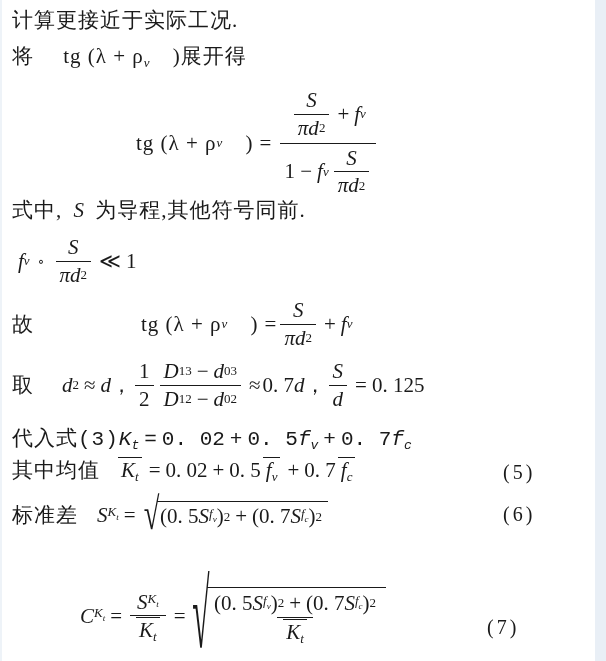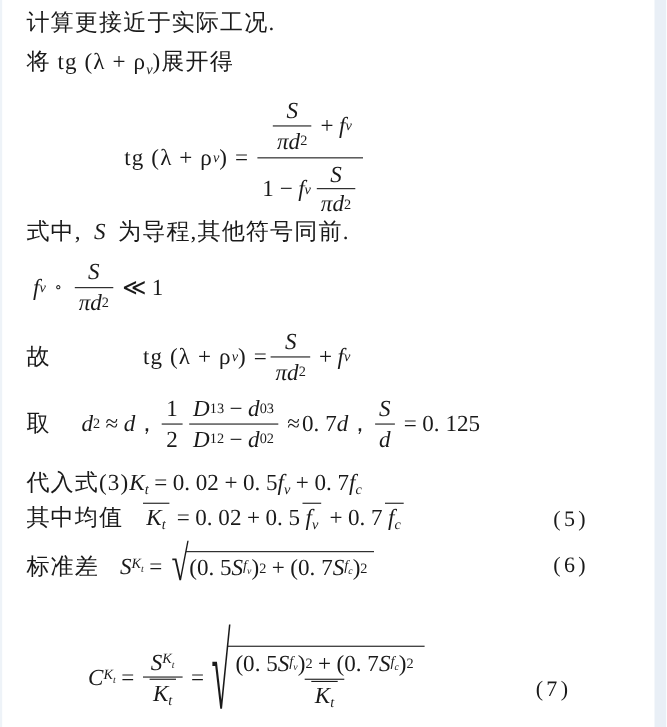--- a/index.html
+++ b/index.html
@@ -1,25 +1,25 @@
 <!DOCTYPE html>
 <html><head>
 <meta charset="utf-8">
 <style>
   html,body{margin:0;padding:0;background:#ffffff;}
   .page{position:relative;width:606px;height:661px;background:#ffffff;overflow:hidden;
         font-family:"Liberation Serif","DejaVu Serif",serif;color:#1a1a1a;}
   .edge{position:absolute;top:0;height:661px;}
   .edge-right{right:0;width:11px;background:#e9eff6;}
   .edge-left{left:0;width:2px;background:#eef3f8;}
-  .row{position:absolute;left:24px;white-space:nowrap;font-size:21px;}
+  .row{position:absolute;left:12px;white-space:nowrap;font-size:21px;}
   .fx{display:flex;align-items:center;}
   .cn{letter-spacing:1px;}
   .it{font-style:italic;}
-  .mtext{letter-spacing:1px;}
+  .mtext{letter-spacing:1px;margin-left:23px;}
   sub{font-size:13px;line-height:0;vertical-align:-0.32em;}
   sub sub, sub .ssub{font-size:9px;vertical-align:-0.45em;}
   sup{font-size:13px;line-height:0;vertical-align:0.5em;}
   .op{margin:0 5px;}
   .opt{padding:0 5px;}
   .ring{font-size:14px;margin:0 8px;}
   .frac{display:inline-flex;flex-direction:column;align-items:center;text-align:center;
         vertical-align:middle;margin:0 3px;}
   .frac>.num,.frac>.den{display:flex;align-items:center;justify-content:center;
         padding:1px 4px;line-height:1.18;}
@@ -157,21 +157,21 @@
       <span class="it">d</span>
       <span>，</span>
     <span class="frac">
       <span class="num it">S</span>
       <span class="den it">d</span>
     </span>
     <span class="op">=</span>
     <span>0. 125</span>
   </div>
 
-  <div class="row" style="top:424px;">
+  <div class="row" style="top:424px;font-family:Liberation Mono, monospace;">
     <span class="cn">代入式(3)</span><span class="it">K</span><sub class="it">t</sub><span class="opt">=</span><span>0. 02</span><span class="opt">+</span><span>0. 5</span><span class="it">f</span><sub class="it">v</sub><span class="opt">+</span><span>0. 7</span><span class="it">f</span><sub class="it">c</sub>
   </div>
 
   <div class="row" style="top:456px;text-align:right;">
     <span class="cn lbl9">其中均值</span><span class="bar"><span class="it">K</span><sub class="it">t</sub></span><span class="opt">=</span><span>0. 02</span><span class="opt">+</span><span>0. 5</span><span class="bar"><span class="it">f</span><sub class="it">v</sub></span><span class="opt">+</span><span>0. 7</span><span class="bar"><span class="it">f</span><sub class="it">c</sub></span>
   </div>
   <div class="eqnum" style="left:503px;top:461px;">(5)</div>
 
   <div class="row fx" style="top:494px;height:42px;text-align:center;">
     <span class="cn lbl10">标准差</span>

